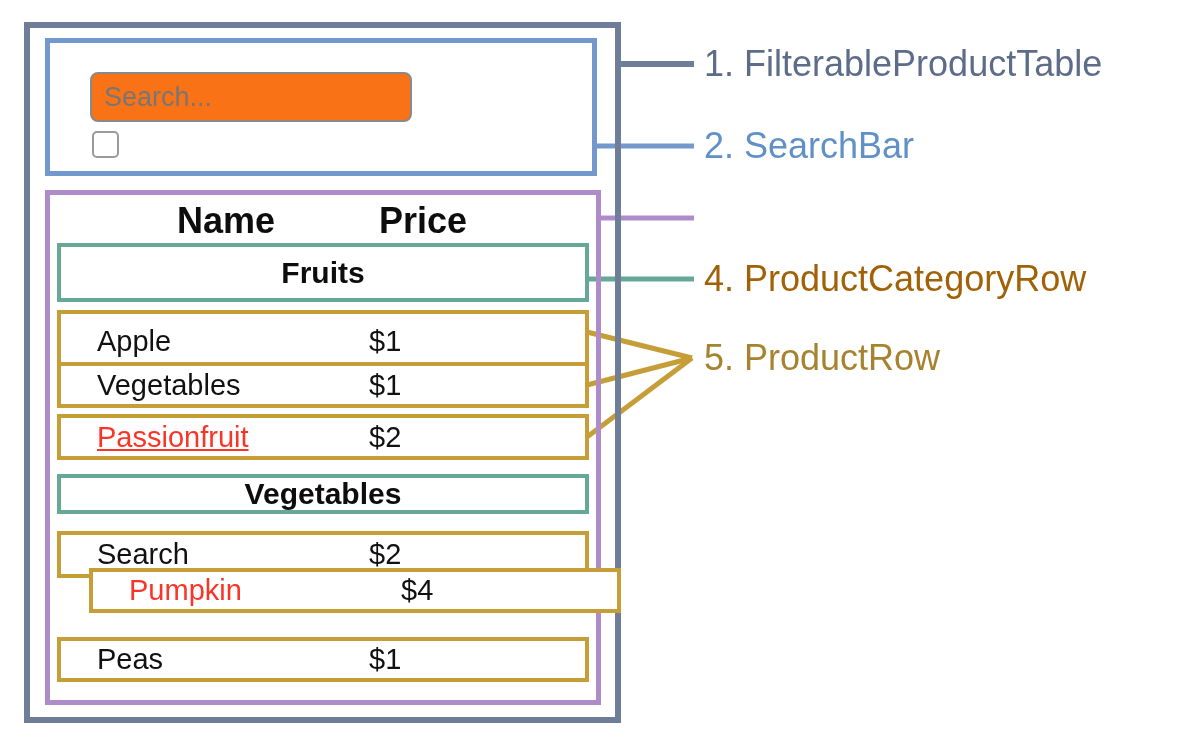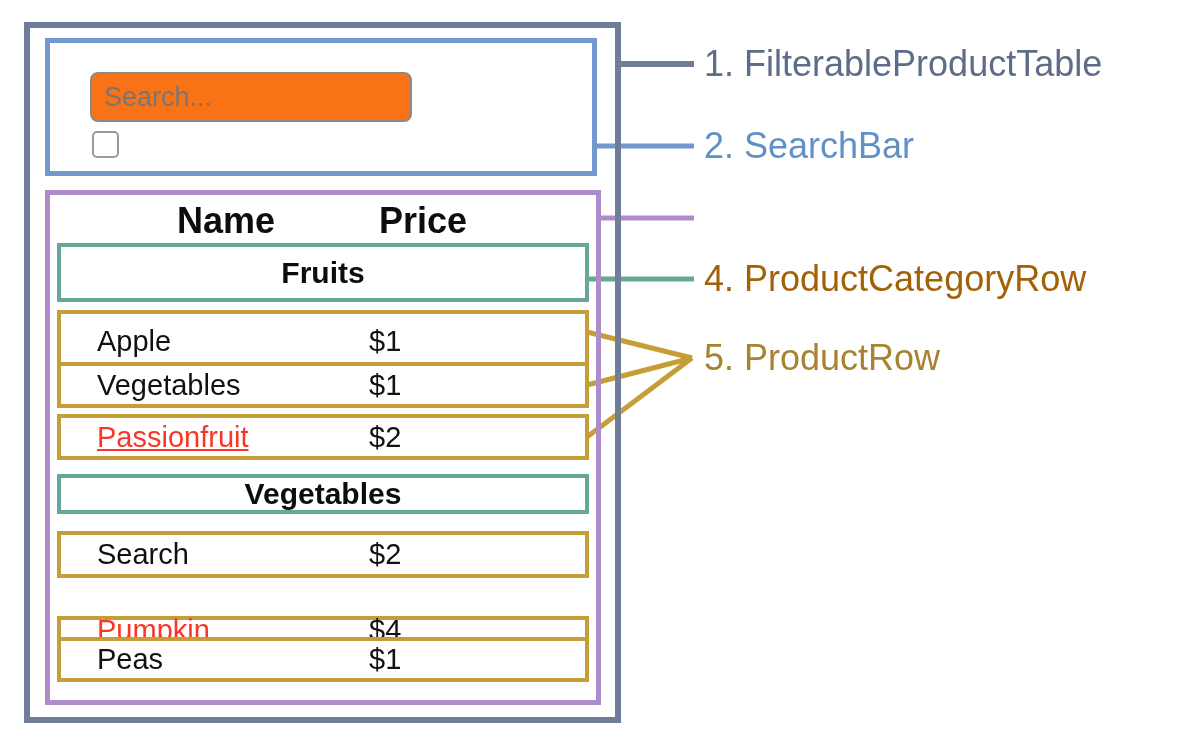--- a/index.html
+++ b/index.html
@@ -91,21 +91,21 @@
   </div>
 
   <div class="row" style="top: 474px; height: 40px; color: rgb(102, 168, 151);">
     <span class="cat-label">Vegetables</span>
   </div>
 
   <div class="row" style="top: 531px; height: 47px; color: rgb(198, 158, 56);">
     <span class="name-cell" style="color: rgb(17, 17, 17);">Search</span>
     <span class="price-cell">$2</span>
   </div>
-  <div class="row" style="top: 616px; height: 28px; color: rgb(198, 158, 56);">
+  <div class="row" style="top: 568px; height: 45px; color: rgb(198, 158, 56); margin-left: 32px;">
     <span class="name-cell" style="color: rgb(249, 53, 40);">Pumpkin</span>
     <span class="price-cell">$4</span>
   </div>
   <div class="row" style="top: 637px; height: 45px; color: rgb(198, 158, 56); padding-left: 40px;">
     <span class="name-cell" style="color: rgb(17, 17, 17);">Peas</span>
     <span class="price-cell">$1</span>
   </div>
 
   <span class="legend-item" style="top: 42px; color: rgb(93, 108, 137);">1. FilterableProductTable</span>
   <span class="legend-item" style="top: 124px; color: rgb(96, 144, 198);">2. SearchBar</span>

